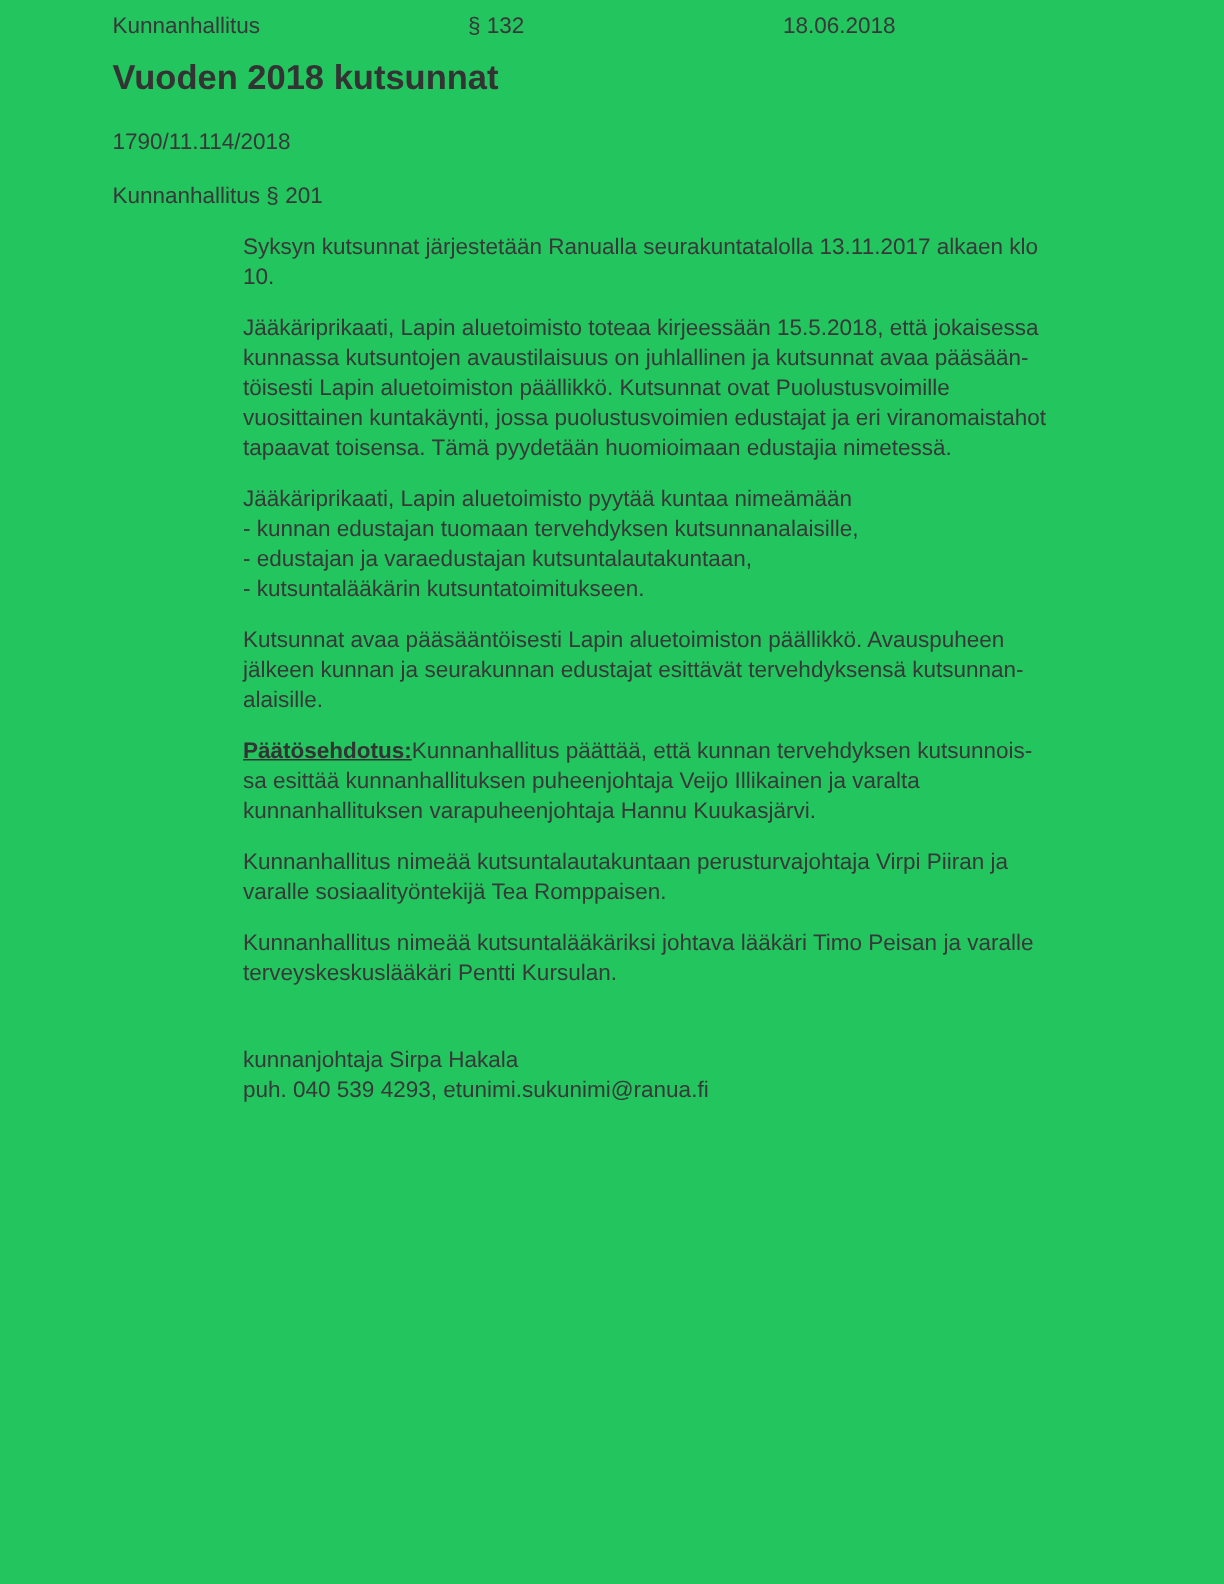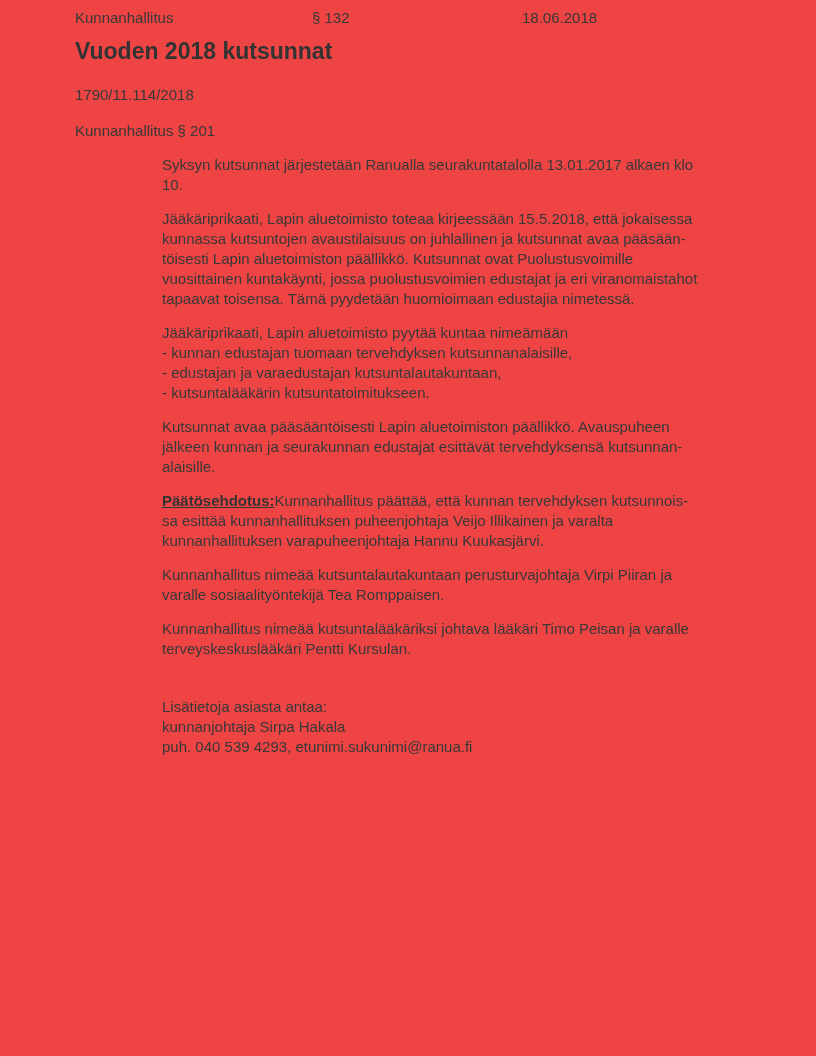--- a/index.html
+++ b/index.html
@@ -1,20 +1,20 @@
 <!DOCTYPE html>
 <html><head>
 <meta charset="utf-8">
 <style>
   html, body { margin: 0; padding: 0; background: #ffffff; }
   .page {
     position: relative;
     width: 816px;
     height: 1056px;
-    background: #ef4444;
+    background: #22c55e;
     font-family: "Liberation Sans", "DejaVu Sans", sans-serif;
     font-size: 15px;
     line-height: 20px;
     color: #383838;
     overflow: hidden;
     box-sizing: border-box;
     padding-top: 8px;
   }
   .header-row {
     position: relative;
@@ -69,21 +69,21 @@
   </div>
 
   <div class="doc-title">Vuoden 2018 kutsunnat</div>
 
   <div class="case-number">1790/11.114/2018</div>
 
   <div class="section-ref">Kunnanhallitus § 201</div>
 
   <div class="body-block">
 
-    <p>Syksyn kutsunnat järjestetään Ranualla seurakuntatalolla 13.01.2017 alkaen klo
+    <p>Syksyn kutsunnat järjestetään Ranualla seurakuntatalolla 13.11.2017 alkaen klo
 10.</p>
 
     <p>Jääkäriprikaati, Lapin aluetoimisto toteaa kirjeessään 15.5.2018, että jokaisessa
 kunnassa kutsuntojen avaustilaisuus on juhlallinen ja kutsunnat avaa pääsään-
 töisesti Lapin aluetoimiston päällikkö. Kutsunnat ovat Puolustusvoimille
 vuosittainen kuntakäynti, jossa puolustusvoimien edustajat ja eri viranomaistahot
 tapaavat toisensa. Tämä pyydetään huomioimaan edustajia nimetessä.</p>
 
     <p>Jääkäriprikaati, Lapin aluetoimisto pyytää kuntaa nimeämään
 - kunnan edustajan tuomaan tervehdyksen kutsunnanalaisille,
@@ -101,20 +101,19 @@
 
     <p>Kunnanhallitus nimeää kutsuntalautakuntaan perusturvajohtaja Virpi Piiran ja
 varalle sosiaalityöntekijä Tea Romppaisen.</p>
 
     <p>Kunnanhallitus nimeää kutsuntalääkäriksi johtava lääkäri Timo Peisan ja varalle
 terveyskeskuslääkäri Pentti Kursulan.</p>
 
 
 
     <div class="contact-block">
-      <div>Lisätietoja asiasta antaa:</div>
       <div>kunnanjohtaja Sirpa Hakala</div>
       <div>puh. 040 539 4293, etunimi.sukunimi@ranua.fi</div>
     </div>
 
   </div>
 
 </div>
 
 </body></html>

